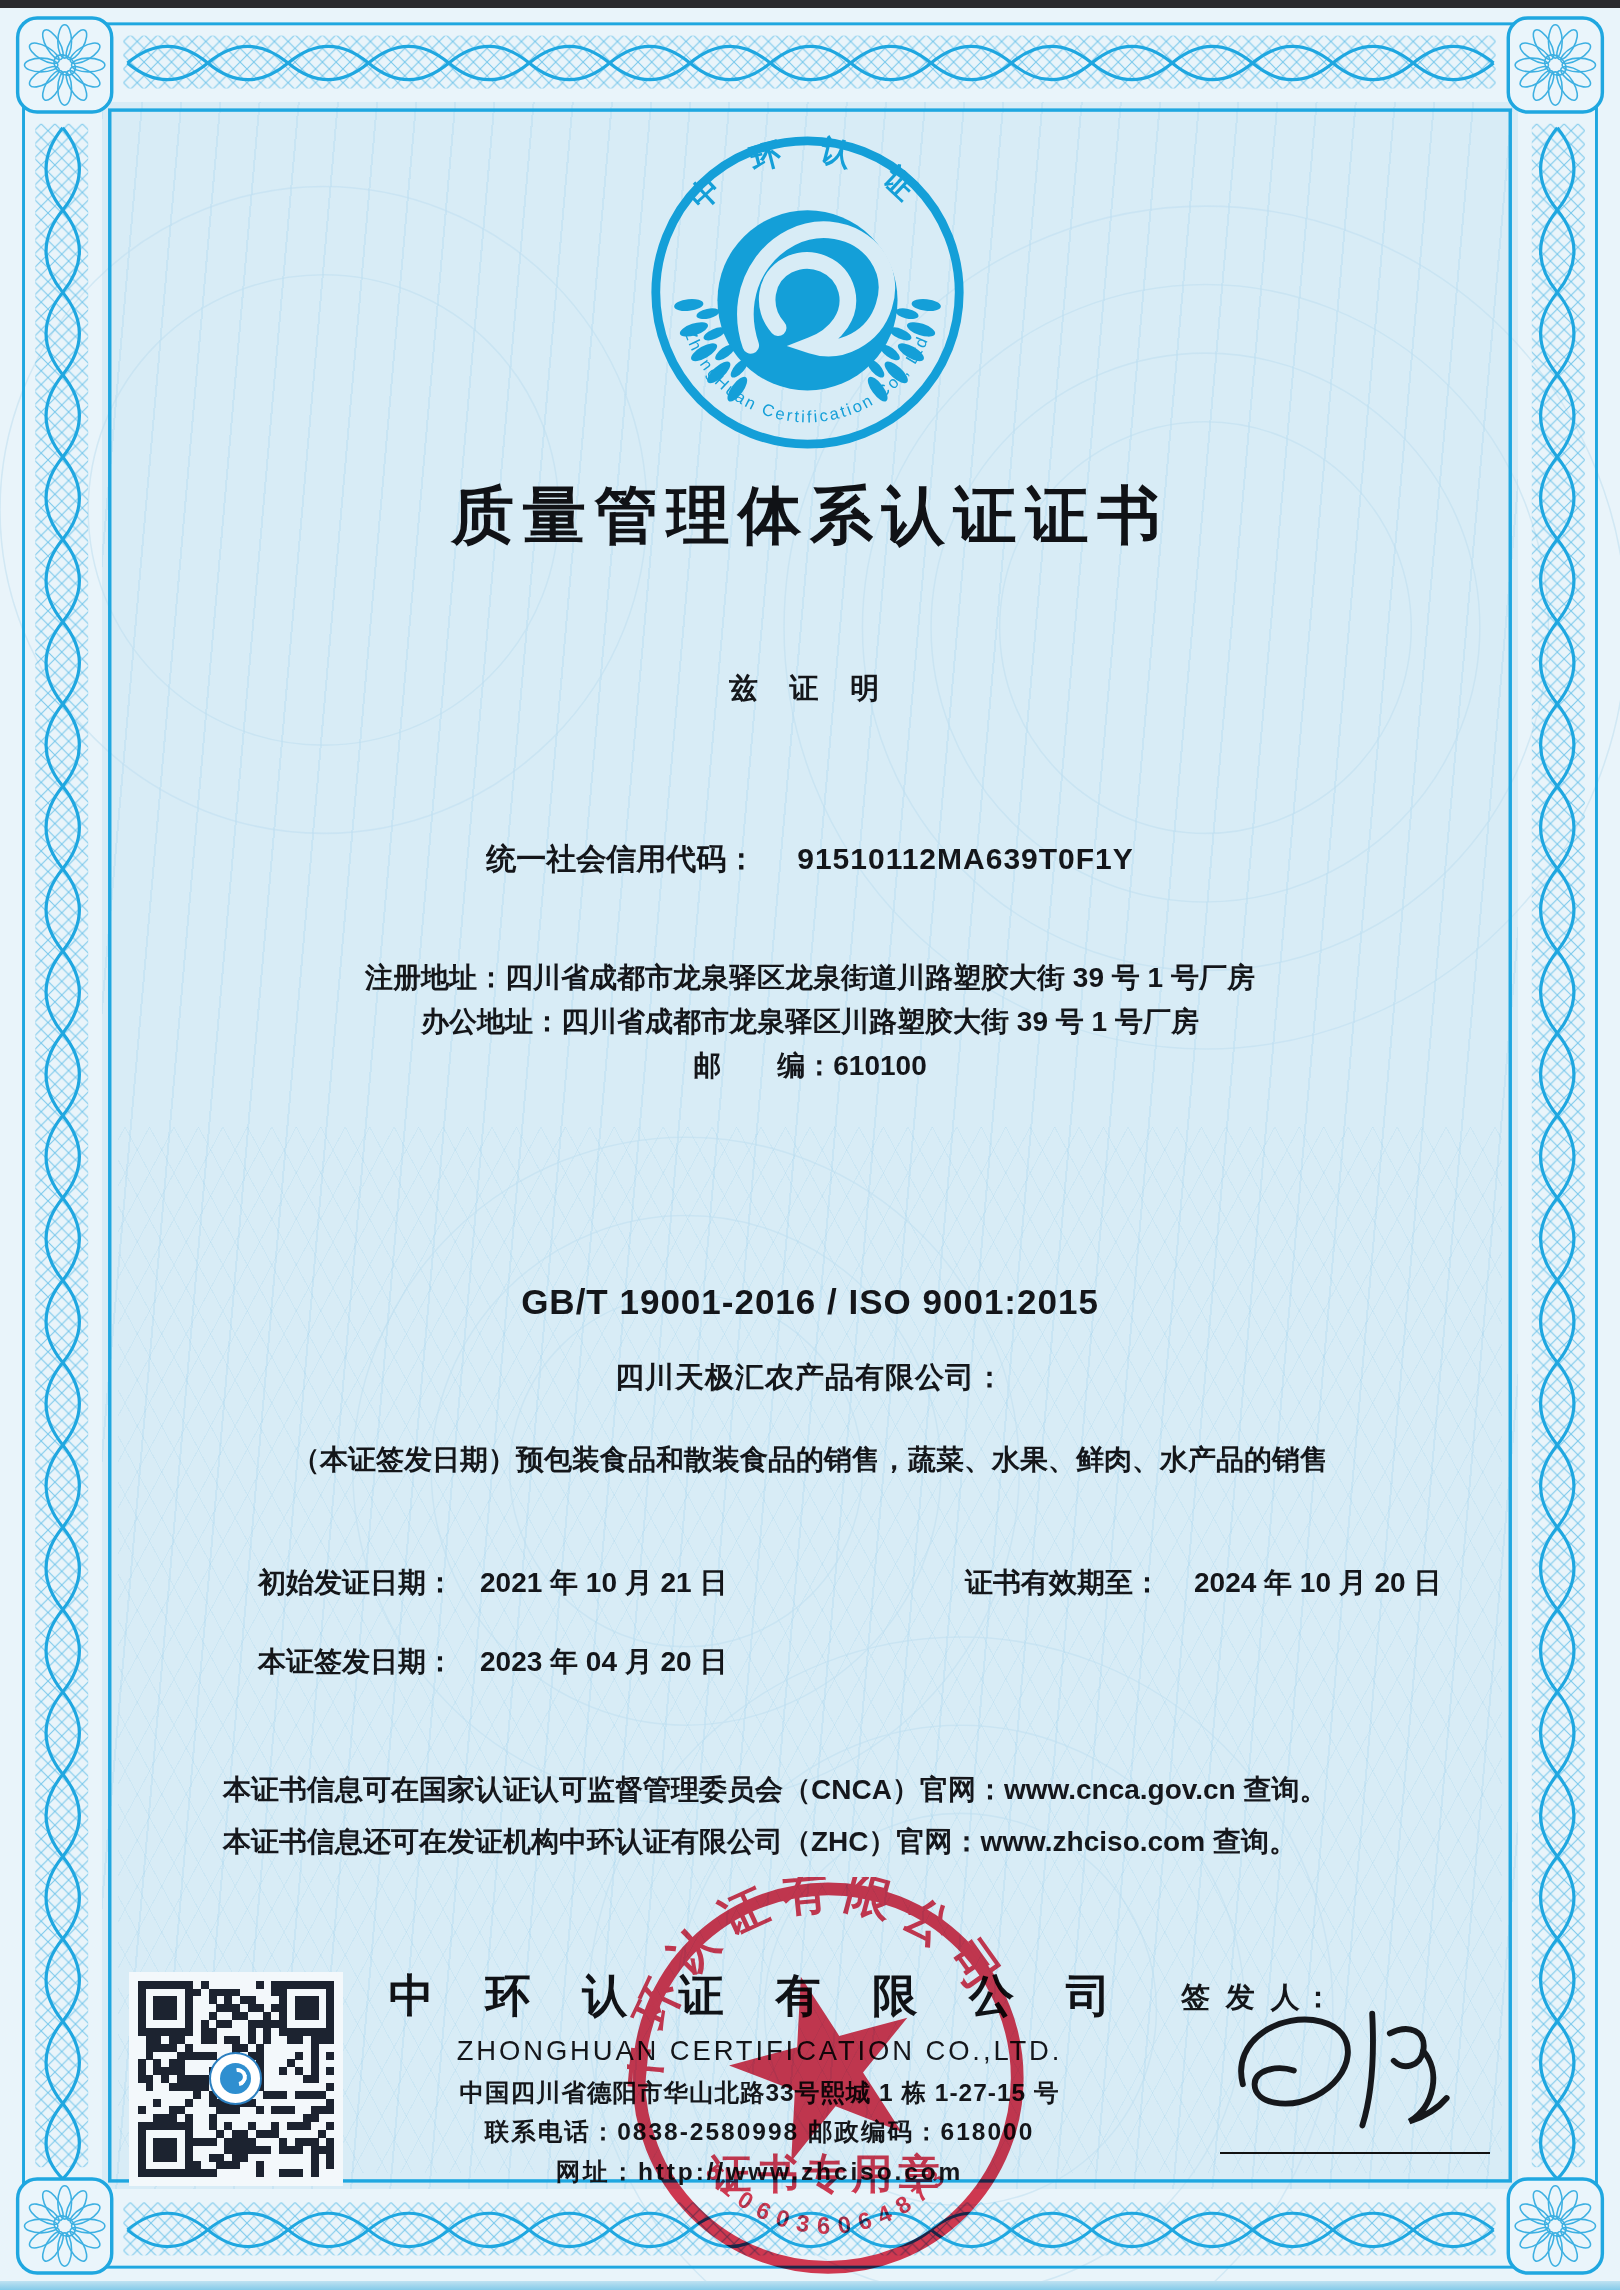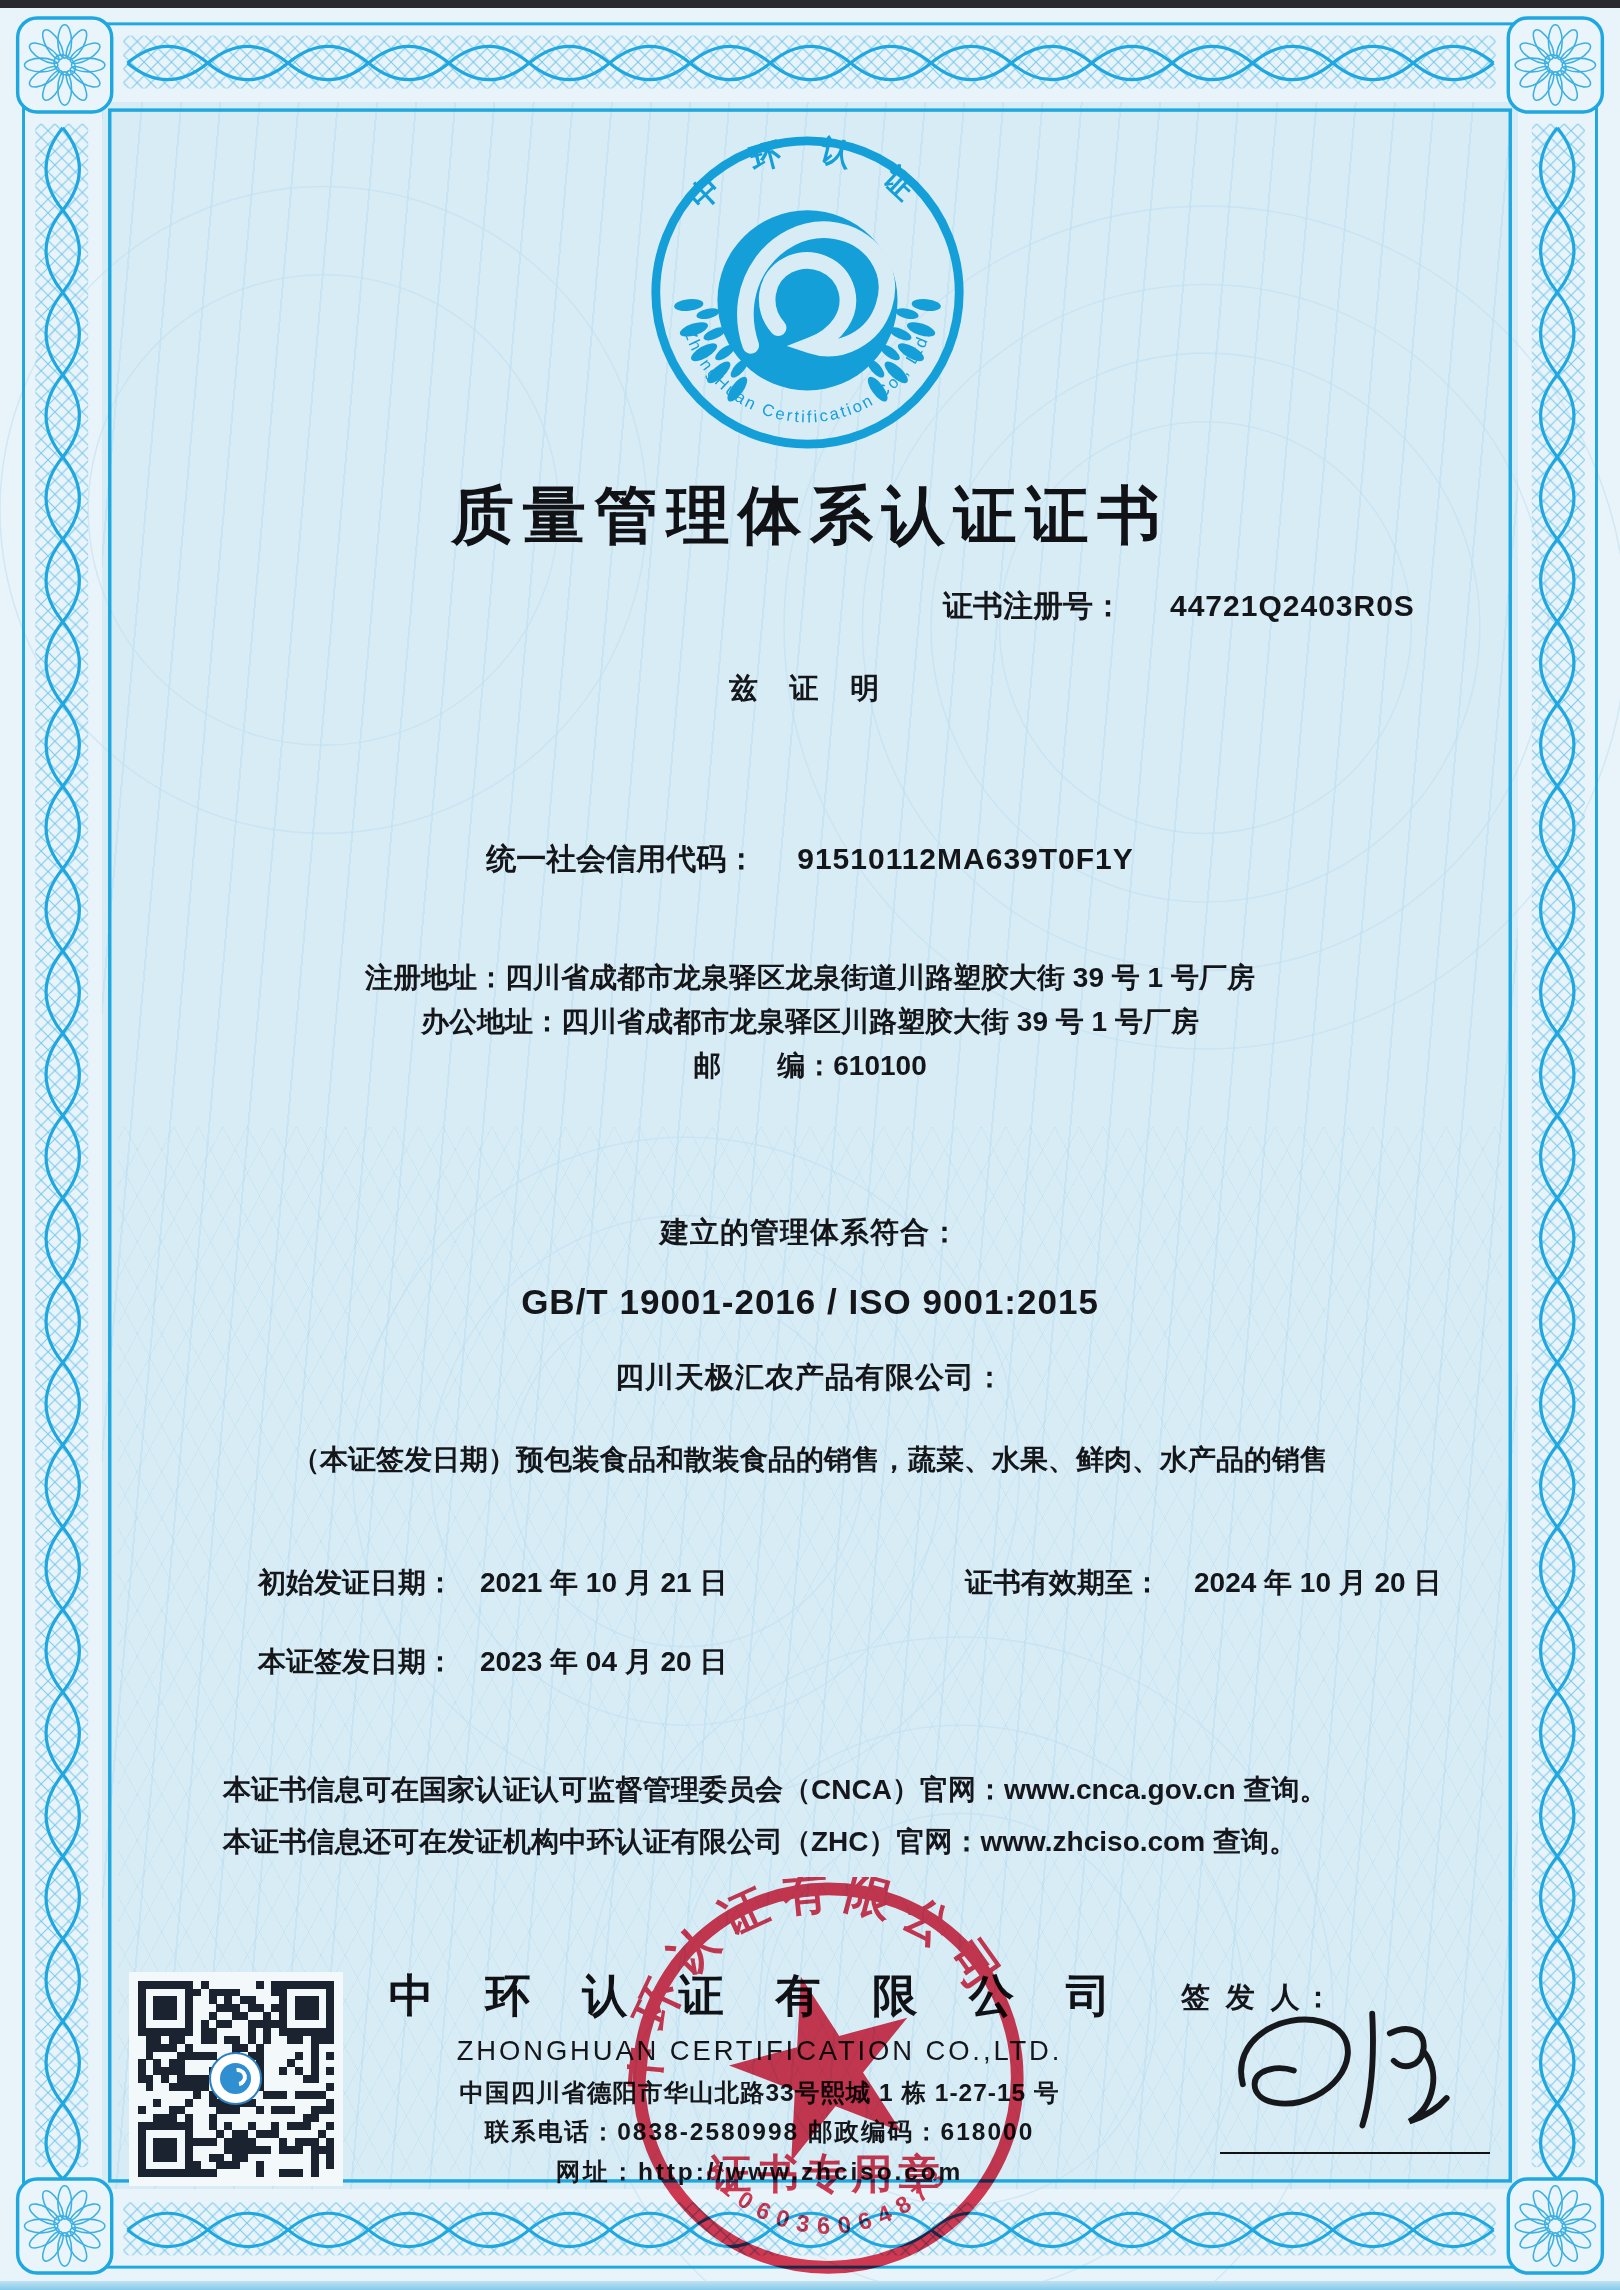--- a/index.html
+++ b/index.html
@@ -195,37 +195,33 @@
 
     <g>
       <circle cx="0" cy="8" r="92" fill="#149fd8"></circle>
       <path d="M -58,54 C -80,-10 -32,-68 22,-64 C 66,-60 90,-22 78,14 C 68,46 34,64 4,54
                C 30,44 46,22 40,-2 C 33,-28 4,-40 -20,-28 C -44,-16 -48,16 -30,36" fill="none" stroke="#d8ecf6" stroke-width="17" stroke-linecap="round"></path>
     </g>
   </svg>
 
   <div class="title">质量管理体系认证证书</div>
 
-  <div class="certno">
-    <span>证书注册号：</span><span class="val">44721Q2403R0S</span>
-  </div>
 
   <div class="hereby">兹 证 明</div>
 
   <div class="uscc">
     <span>统一社会信用代码：</span><span class="val">91510112MA639T0F1Y</span>
   </div>
 
   <div class="addresses">
     <div><span>注册地址：</span><span>四川省成都市龙泉驿区龙泉街道川路塑胶大街 39 号 1 号厂房</span></div>
     <div><span>办公地址：</span><span>四川省成都市龙泉驿区川路塑胶大街 39 号 1 号厂房</span></div>
     <div><span>邮　　编：</span><span>610100</span></div>
   </div>
 
-  <div class="sys-label">建立的管理体系符合：</div>
   <div class="standard">GB/T 19001-2016 / ISO 9001:2015</div>
   <div class="scope-label">四川天极汇农产品有限公司：</div>
   <div class="scope">（本证签发日期）预包装食品和散装食品的销售，蔬菜、水果、鲜肉、水产品的销售</div>
 
   <div class="daterow row1">
     <span class="lab1">初始发证日期：</span>
     <span class="val1">2021 年 10 月 21 日</span>
     <span class="lab2">证书有效期至：</span>
     <span class="val2">2024 年 10 月 20 日</span>
   </div>

